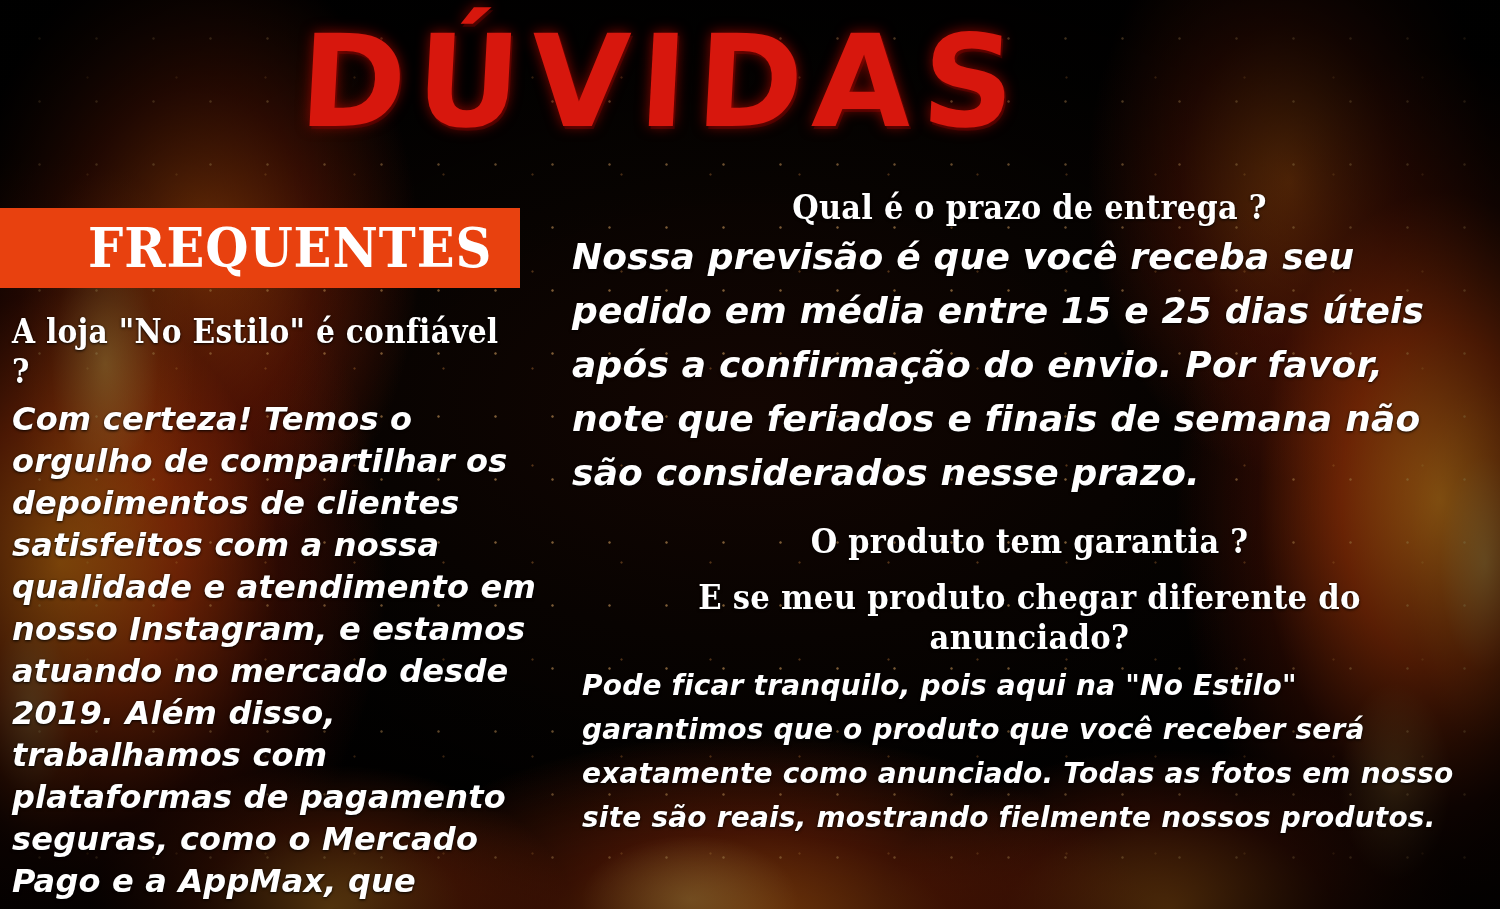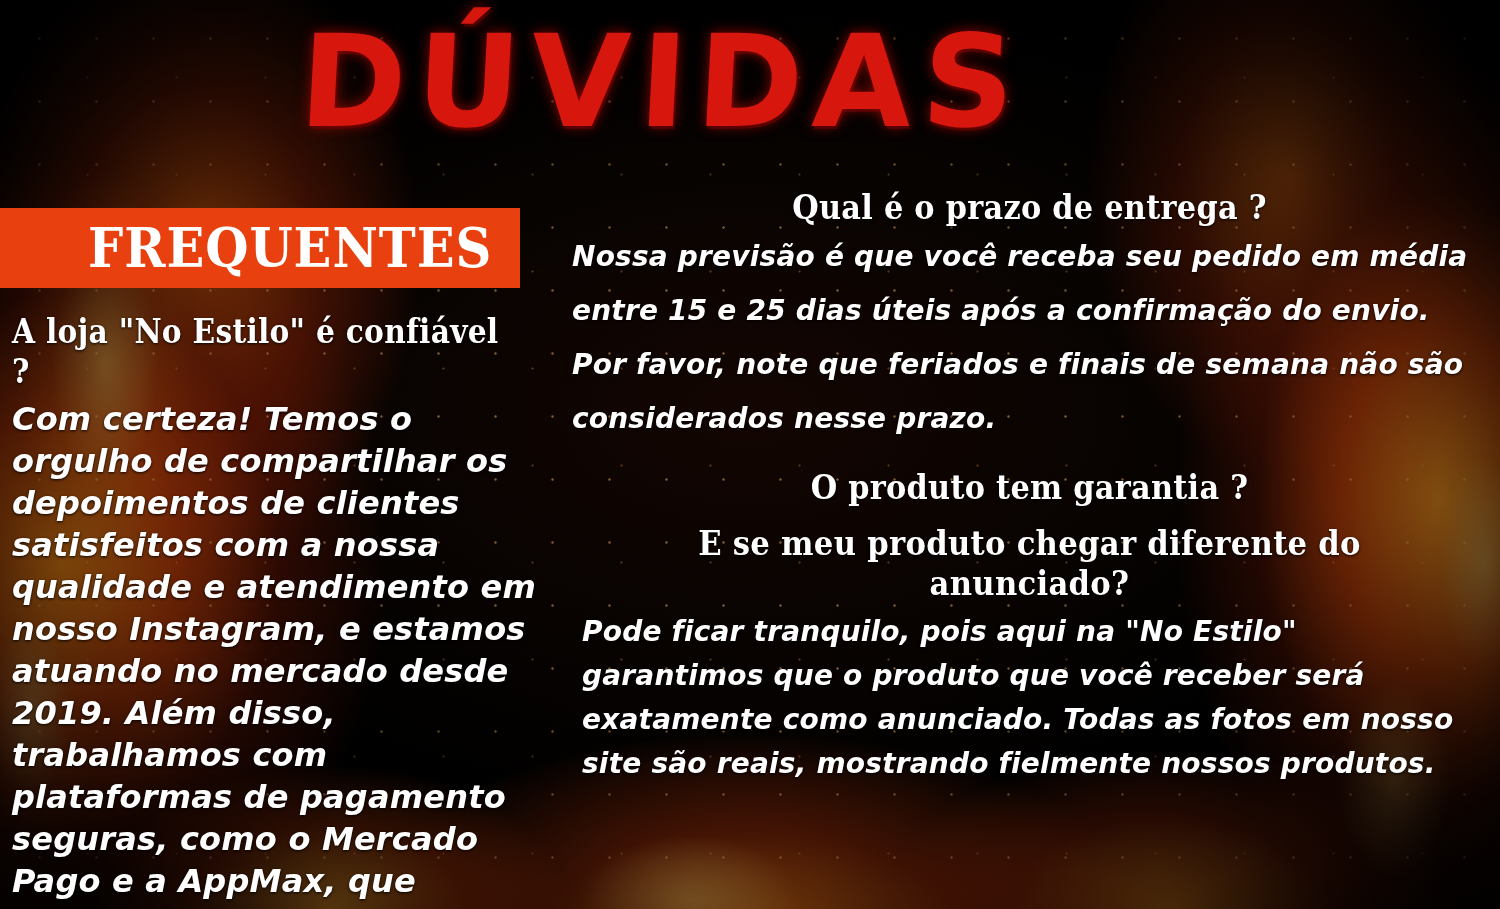--- a/index.html
+++ b/index.html
@@ -131,21 +131,21 @@
     letter-spacing: 0.2px;
     text-shadow: 0 1px 3px rgba(0,0,0,0.9);
   }
 
   
   .q-left  { font-size: 33px; line-height: 40px; }
   .a-left  { font-size: 32px; line-height: 42px; margin-top: 6px; }
 
   
   .q-r1 { font-size: 33px; line-height: 40px; text-align: center; transform: scaleX(0.92); transform-origin: center center;}
-  .a-r1 { font-size: 28px; line-height: 54px; margin-top: 2px; }
+  .a-r1 { font-size: 36px; line-height: 54px; margin-top: 2px; }
 
   .q-r2 { font-size: 33px; line-height: 40px; text-align: center; margin-top: 22px; transform: scaleX(0.92); transform-origin: center center;}
   .a-r2 { font-size: 26px; line-height: 41px; margin-top: 4px; padding-left: 60px; padding-right: 60px; }
 
   .q-r3 { font-size: 33px; line-height: 40px; text-align: center; margin-top: 16px; transform: scaleX(0.93); transform-origin: center center;}
   .a-r3 { font-size: 28px; line-height: 44px; margin-top: 6px; padding-left: 10px; }
 </style>
 </head>
 <body>
 

